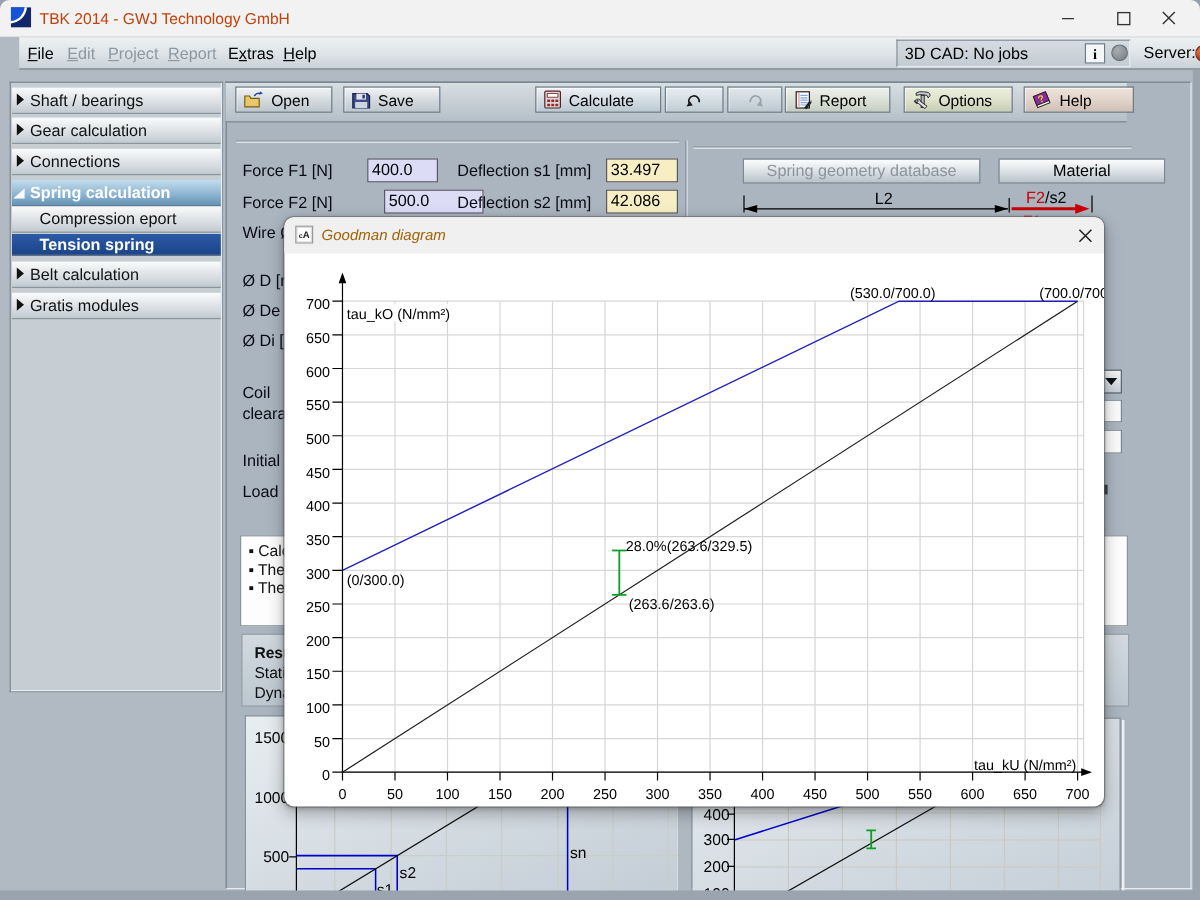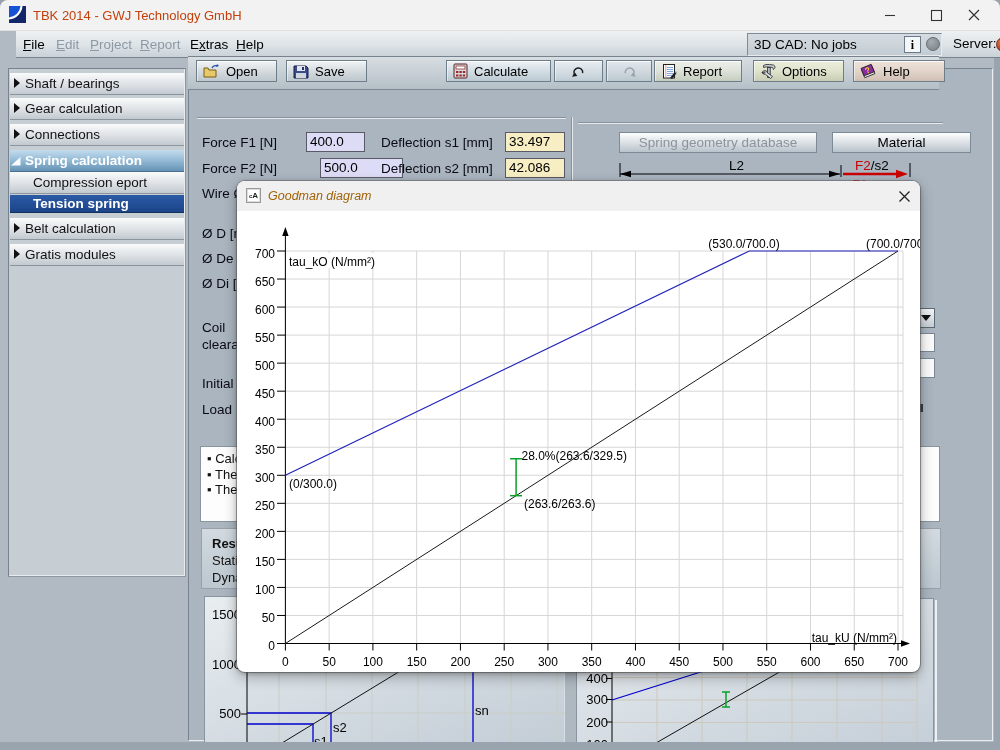--- a/index.html
+++ b/index.html
@@ -8,21 +8,21 @@
 .abs { position:absolute; }
 
 #titlebar { position:absolute; left:0; top:0; width:1000px; height:31px; background:#f2f2f2; border-radius:8px 8px 0 0; border-bottom:1px solid #e0e0e0; }
 #title-text { position:absolute; left:33px; top:8px; font-size:13px; color:#c2410c; }
 
 #menubar { position:absolute; left:16px; top:31px; width:1000px; height:27px; background:linear-gradient(#eef1f3,#dde3e7 55%,#c9d2d8); border-bottom:1px solid #77848f; }
 .menu-item { position:absolute; top:6px; font-size:13.5px; color:#000; }
 .menu-item.dis { color:#8d99a3; }
 .menu-item u { text-decoration:underline; }
 
-#toolbar { position:absolute; left:188px; top:56px; width:751px; height:34px; background:linear-gradient(#d8dee2,#c3ccd2 60%,#b4bfc7); border-top:1px solid #76828e; border-bottom:1px solid #7a8894; }
+#toolbar { position:absolute; left:188px; top:68px; width:751px; height:34px; background:linear-gradient(#d8dee2,#c3ccd2 60%,#b4bfc7); border-top:1px solid #76828e; border-bottom:1px solid #7a8894; }
 .tbtn { position:absolute; top:3px; height:22px; border:1px solid #6d7d8a; box-shadow:inset 0 1px 0 rgba(255,255,255,.8), inset 1px 0 0 rgba(255,255,255,.5); display:flex; align-items:center; font-size:13px; color:#000; padding-left:6px; }
 
 #sidebar { position:absolute; left:8px; top:68px; width:178px; height:509px; background:#c6cdd3; border:1px solid #8b97a1; border-top-color:#76828d; border-left-color:#76828d; box-shadow:inset -1px -1px 0 #e8ecef; }
 .nav { position:absolute; left:1px; width:174px; height:22px; font-size:13.5px; color:#111; line-height:22px; background:linear-gradient(#fafbfb,#dde1e5 55%,#c2cad0); border-bottom:1px solid #8b959e; }
 .nav .tri { position:absolute; left:4px; top:5px; width:0; height:0; border-left:6px solid #111; border-top:5px solid transparent; border-bottom:5px solid transparent; }
 .nav .lbl { position:absolute; left:15px; }
 
 #content { position:absolute; left:188px; top:102px; width:805px; height:641px; }
 .flabel { position:absolute; font-size:13.5px; color:#0a0a14; white-space:nowrap; }
 .finput { position:absolute; height:20px; border:1px solid #5a5a66; font-size:13.5px; color:#000; padding:1px 0 0 3px; }

